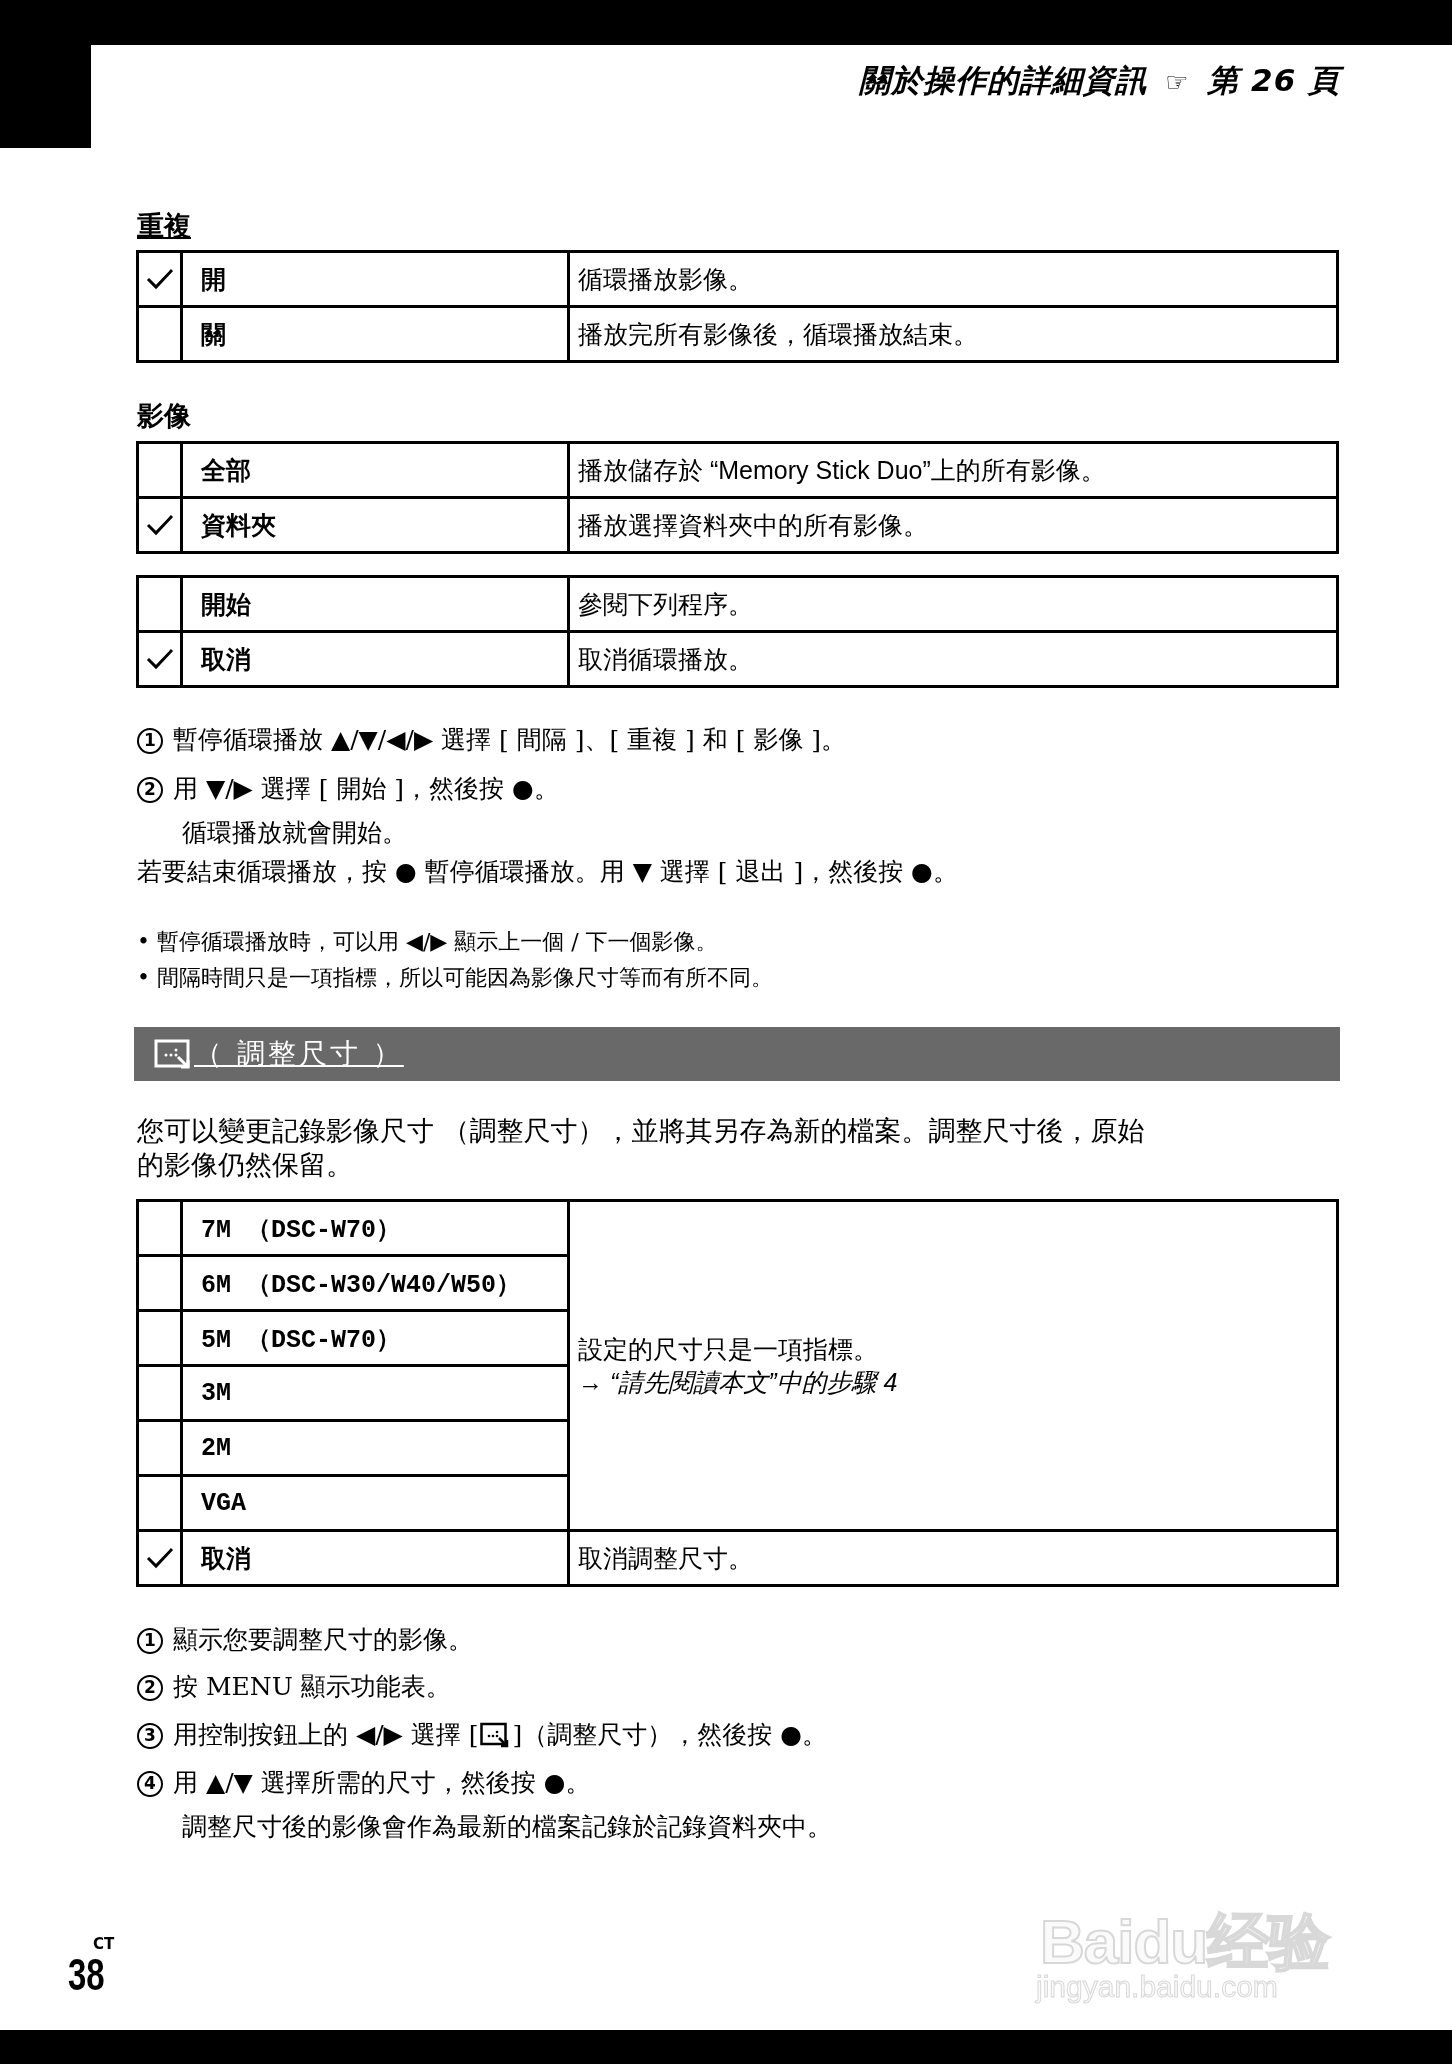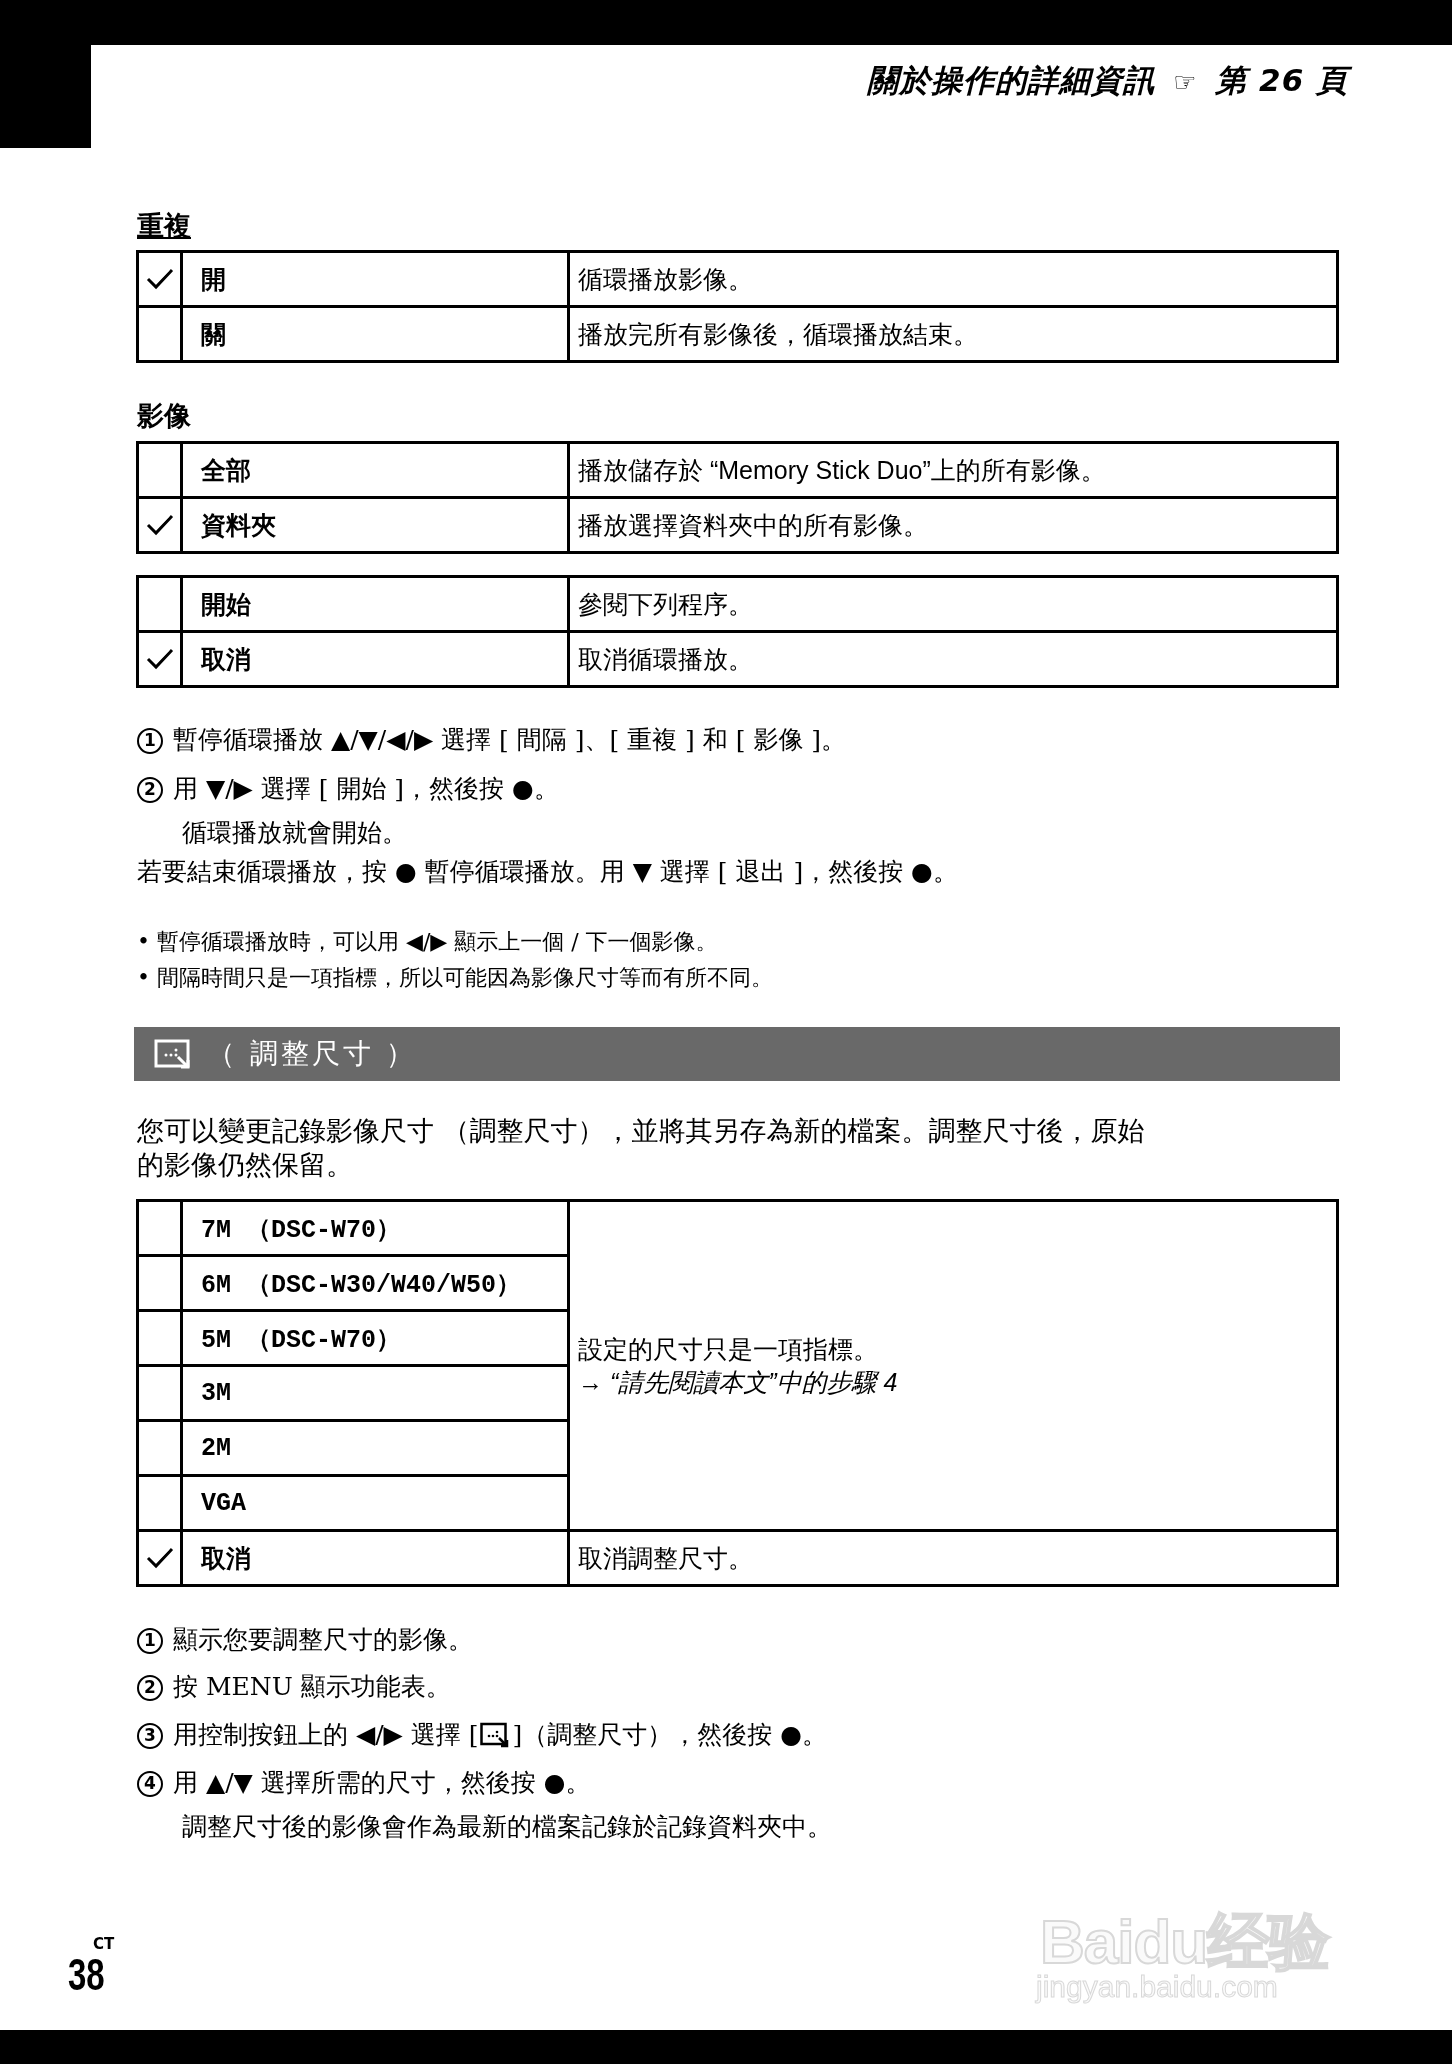--- a/index.html
+++ b/index.html
@@ -3,42 +3,42 @@
   <meta charset="utf-8">
   <style>
     * { box-sizing: border-box; margin: 0; padding: 0; }
     html, body { width: 1452px; height: 2064px; background: #ffffff; overflow: hidden; }
     body { position: relative; font-family: "DejaVu Sans", "Liberation Sans", sans-serif; color: #000; }
 
     .top-bar { position: absolute; left: 0; top: 0; width: 1452px; height: 45px; background: #000; }
     .corner-block { position: absolute; left: 0; top: 0; width: 91px; height: 148px; background: #000; }
     .bottom-bar { position: absolute; left: 0; top: 2030px; width: 1452px; height: 34px; background: #000; }
 
-    .running-head { position: absolute; right: 104px; top: 60px; font-size: 31px; font-style: italic; font-weight: bold; letter-spacing: 1px; white-space: nowrap; }
+    .running-head { position: absolute; right: 112px; top: 60px; font-size: 31px; font-style: italic; font-weight: bold; letter-spacing: 1px; white-space: nowrap; }
     .running-head .hand { font-style: normal; font-weight: normal; font-size: 26px; margin: 0 6px; }
 
     .section-label { position: absolute; left: 137px; font-size: 27px; font-weight: bold; }
 
     table.opt { position: absolute; left: 136px; width: 1203px; border-collapse: collapse; table-layout: fixed; }
     table.opt td { border: 3px solid #000; height: 55px; font-size: 25px; vertical-align: middle; }
     table.opt td.chk { width: 44px; text-align: center; padding: 0; }
     table.opt td.name { width: 387px; padding-left: 18px; font-weight: bold; }
     table.opt td.desc { padding-left: 8px; font-family: Liberation Sans, sans-serif; font-weight: normal; }
     table.opt td.name.mono { font-family: "Liberation Mono", "DejaVu Sans Mono", monospace; font-weight: bold; font-size: 25px; }
     .check svg { width: 28px; height: 24px; display: block; margin: 0 auto; }
 
     .step { position: absolute; left: 137px; font-size: 25px; white-space: nowrap; font-family: "DejaVu Serif", "Liberation Serif", serif; }
     .step .num { display: inline-block; width: 26px; height: 26px; border: 2.5px solid #000; border-radius: 50%; font-family: "DejaVu Sans", sans-serif; font-size: 17px; font-weight: bold; text-align: center; line-height: 21px; margin-right: 10px; vertical-align: 2px; }
     .step .sub { display: block; padding-left: 45px; margin-top: 11px; }
     .para { position: absolute; left: 137px; font-size: 25px; font-family: "DejaVu Serif", "Liberation Serif", serif; white-space: nowrap; }
     .note { position: absolute; left: 137px; font-size: 22px; font-family: "DejaVu Serif", "Liberation Serif", serif; white-space: nowrap; }
 
     .gray-bar { position: absolute; left: 134px; top: 1027px; width: 1206px; height: 54px; background: #696969; color: #fff; font-size: 28px; padding-left: 20px; display: flex; align-items: center; }
     .resize-icon svg { display: block; }
-    .gray-bar .title { margin-left: 13px; letter-spacing: 3px; }
+    .gray-bar .title { margin-left: 0; letter-spacing: 3px; text-decoration: underline; }
 
     .intro { position: absolute; left: 137px; top: 1114px; width: 1200px; font-size: 27px; font-family: "DejaVu Serif", "Liberation Serif", serif; line-height: 34px; }
 
     .merged-desc { vertical-align: middle !important; }
     .merged-desc .ref { font-style: italic; display: block; }
 
     .inline-resize { display: inline-block; vertical-align: -6px; margin: 0 2px; }
 
     .page-lang { position: absolute; left: 93px; top: 1935px; font-size: 15px; font-weight: bold; }
     .page-num { position: absolute; left: 68px; top: 1950px; font-size: 44px; font-weight: bold; font-family: "Liberation Sans", sans-serif; transform: scaleX(0.75); transform-origin: left; }

